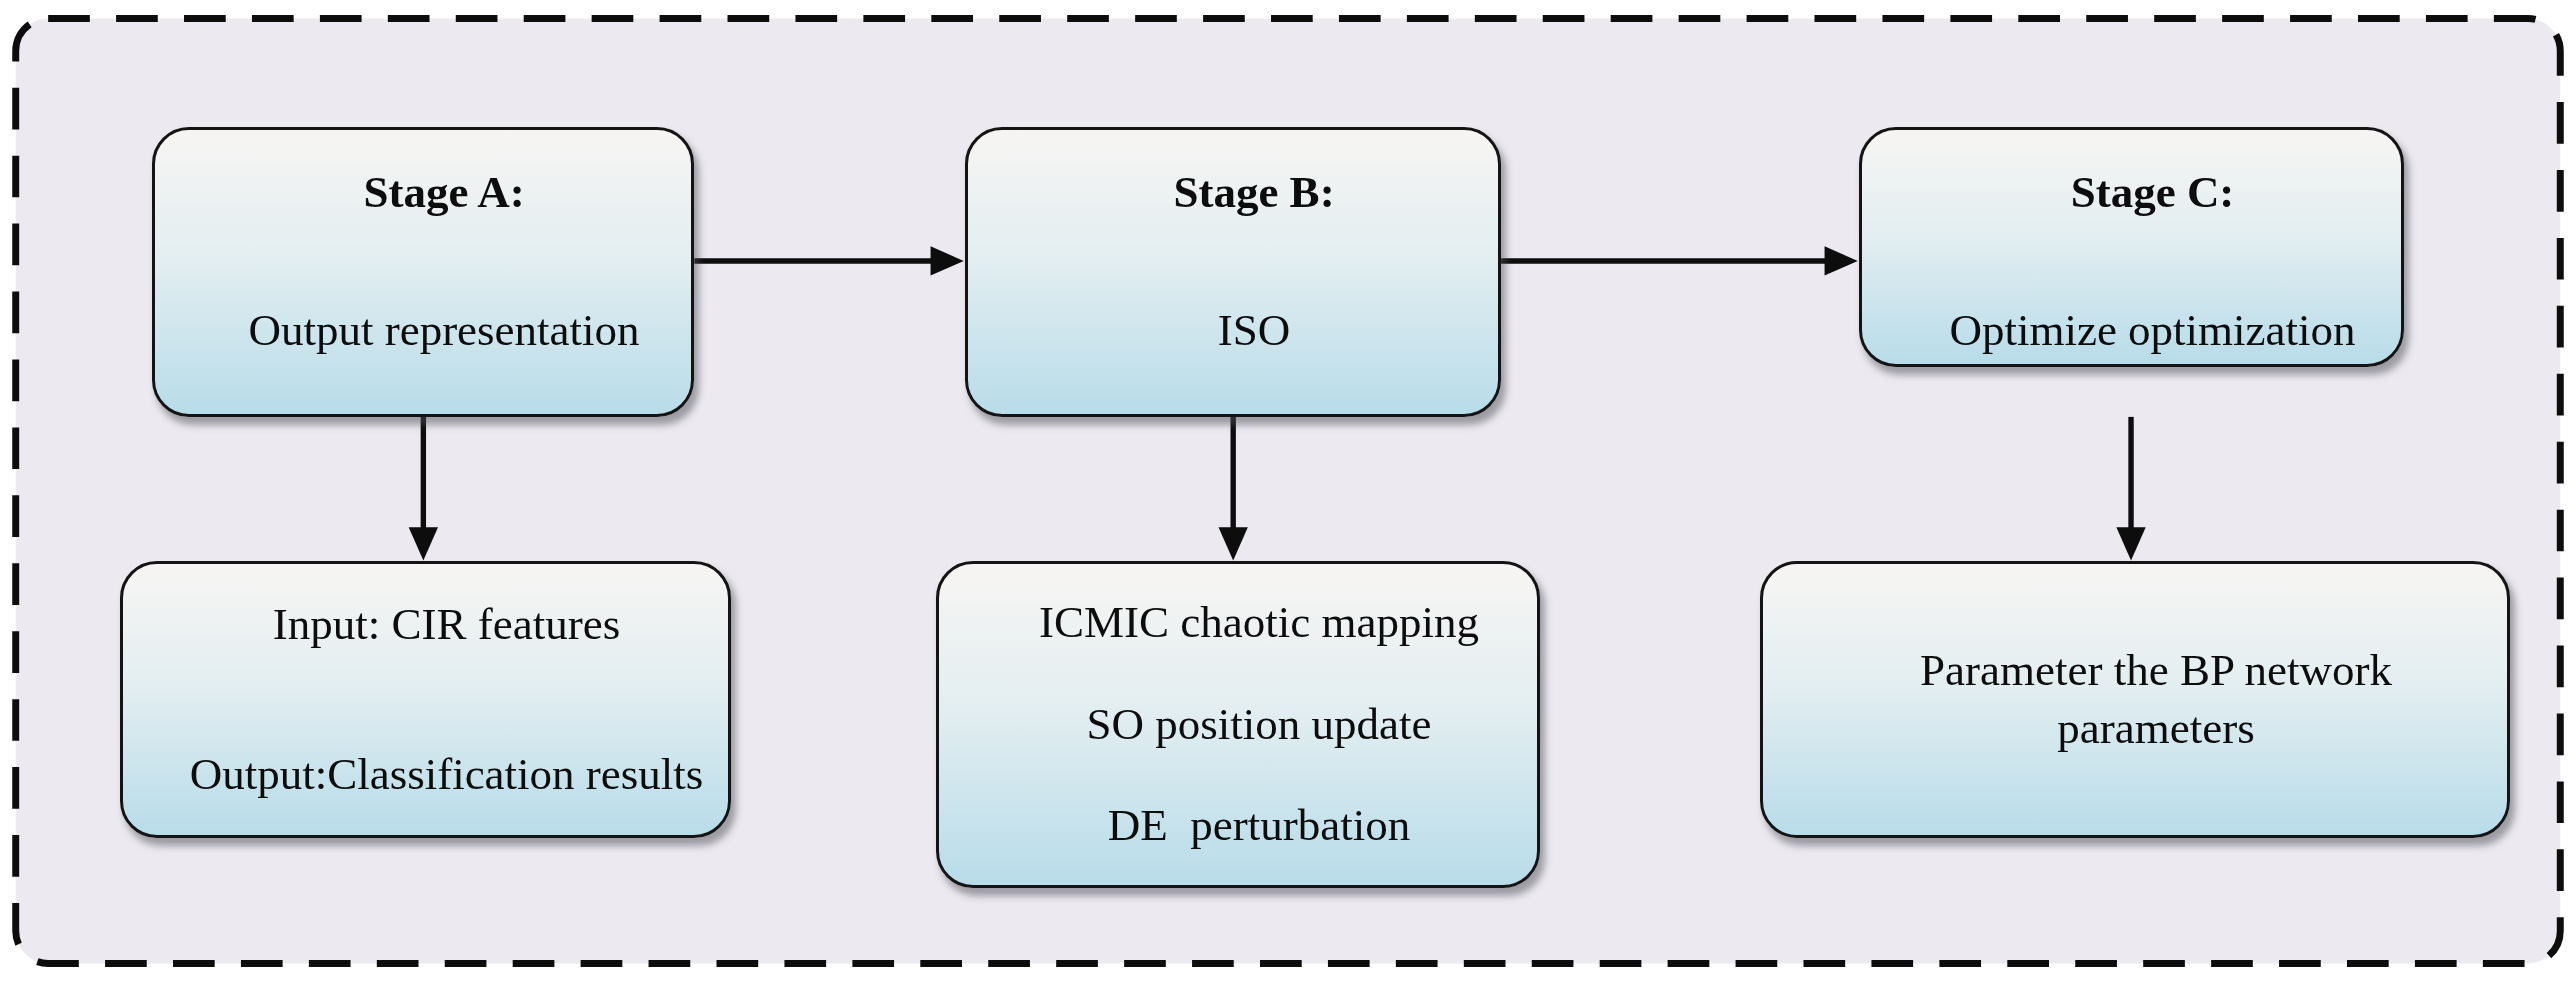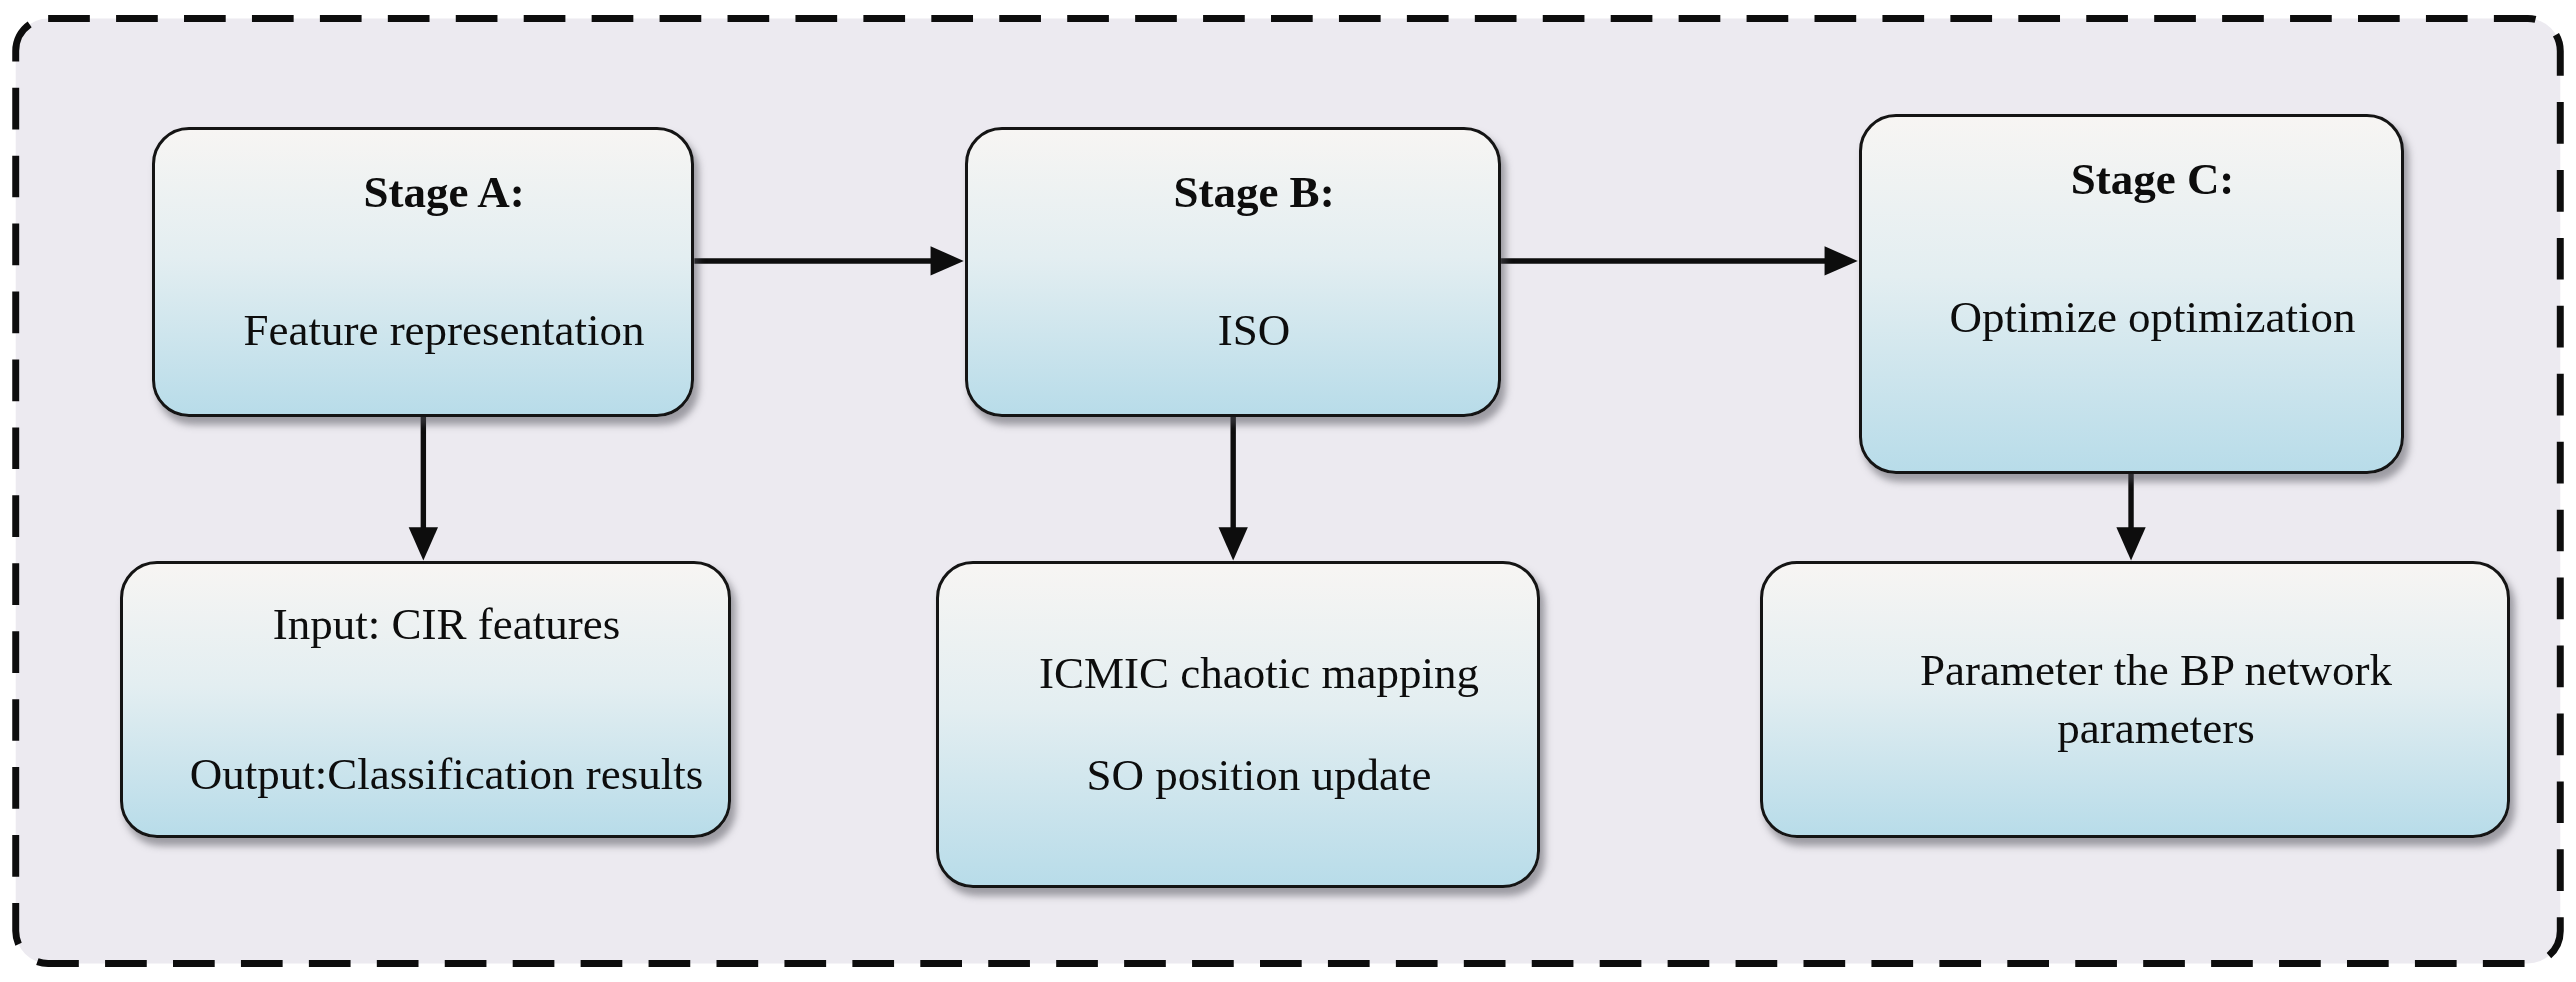--- a/index.html
+++ b/index.html
@@ -35,21 +35,21 @@
     flex-direction: column;
     align-items: center;
     text-align: center;
     font-size: 45px;
     line-height: 1.22;
     padding-left: 42px;
   }
   
   .pos-ta { left: 152px;  top: 127px; width: 542px; height: 290px; }
   .pos-tb { left: 965px; top: 127px; width: 536px; height: 290px; }
-  .pos-tc { left: 1859px; top: 114px; width: 545px; height: 360px; }
+  .pos-tc { left: 1859px; top: 127px; width: 545px; height: 240px; }
   
   .pos-ba { left: 120px;  top: 561px; width: 611px; height: 277px; }
   .pos-bb { left: 936px; top: 561px; width: 604px; height: 327px; }
   .pos-bc { left: 1760px; top: 561px; width: 750px; height: 277px; }
 
   .stage-title {
     margin-top: 35px;
     font-weight: bold;
   }
   .stage-sub {
@@ -101,41 +101,42 @@
       </g>
       <g>
         <line x1="2760" y1="540" x2="2760" y2="686"></line>
         <polygon points="2741,683 2779,683 2760,726" stroke="none"></polygon>
       </g>
     </g>
   </svg>
 
   <div class="box stage pos-ta">
     <div class="stage-title">Stage A:</div>
-    <div class="stage-sub">Feature representation</div>
+    <div class="stage-sub">Output representation</div>
   </div>
 
   <div class="box stage pos-tb">
     <div class="stage-title">Stage B:</div>
     <div class="stage-sub">ISO</div>
   </div>
 
   <div class="box stage pos-tc">
     <div class="stage-title">Stage C:</div>
     <div class="stage-sub">Optimize optimization</div>
   </div>
 
   <div class="box detail pos-ba">
     <div class="line">Input: CIR features</div>
     <div class="line para2">Output:Classification results</div>
   </div>
 
   <div class="box detail pos-bb">
     <div class="line">ICMIC chaotic mapping</div>
     <div class="line">SO position update</div>
+    <div class="line">DE  perturbation</div>
   </div>
 
   <div class="box detail pos-bc">
     <div class="line wrapline">Parameter the BP network parameters</div>
   </div>
 
 </div>
 
 
 </body></html>

